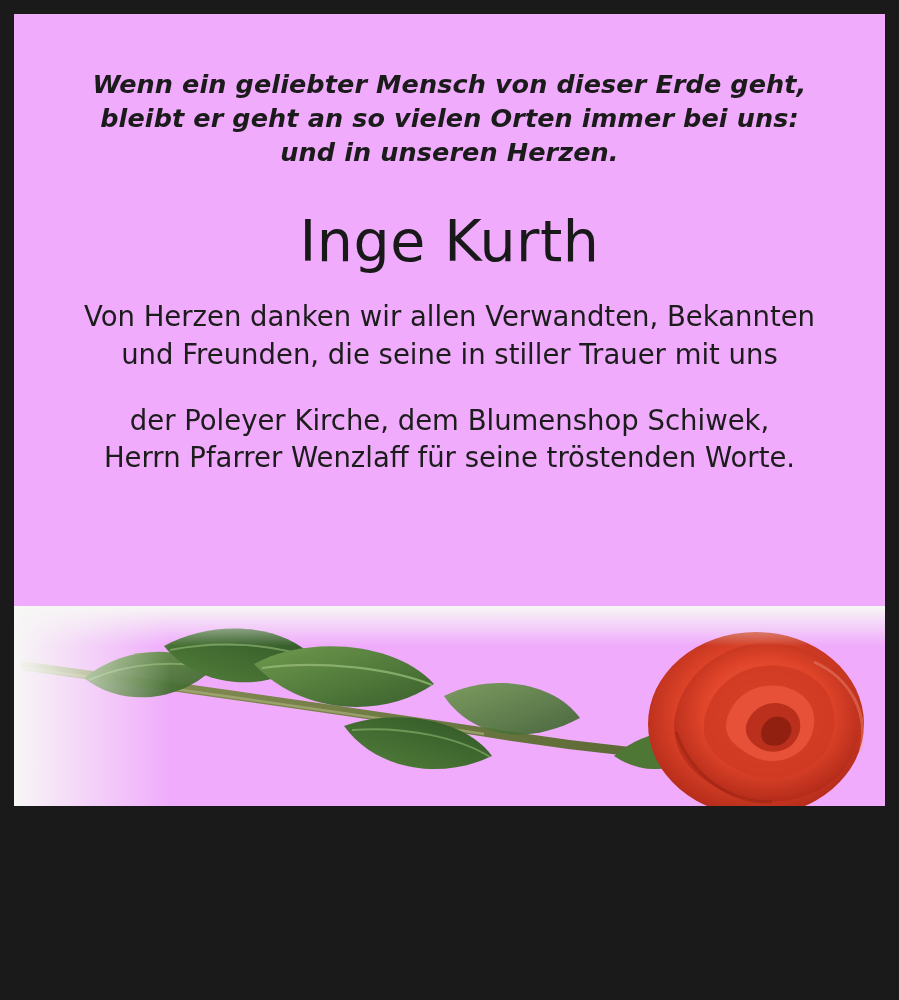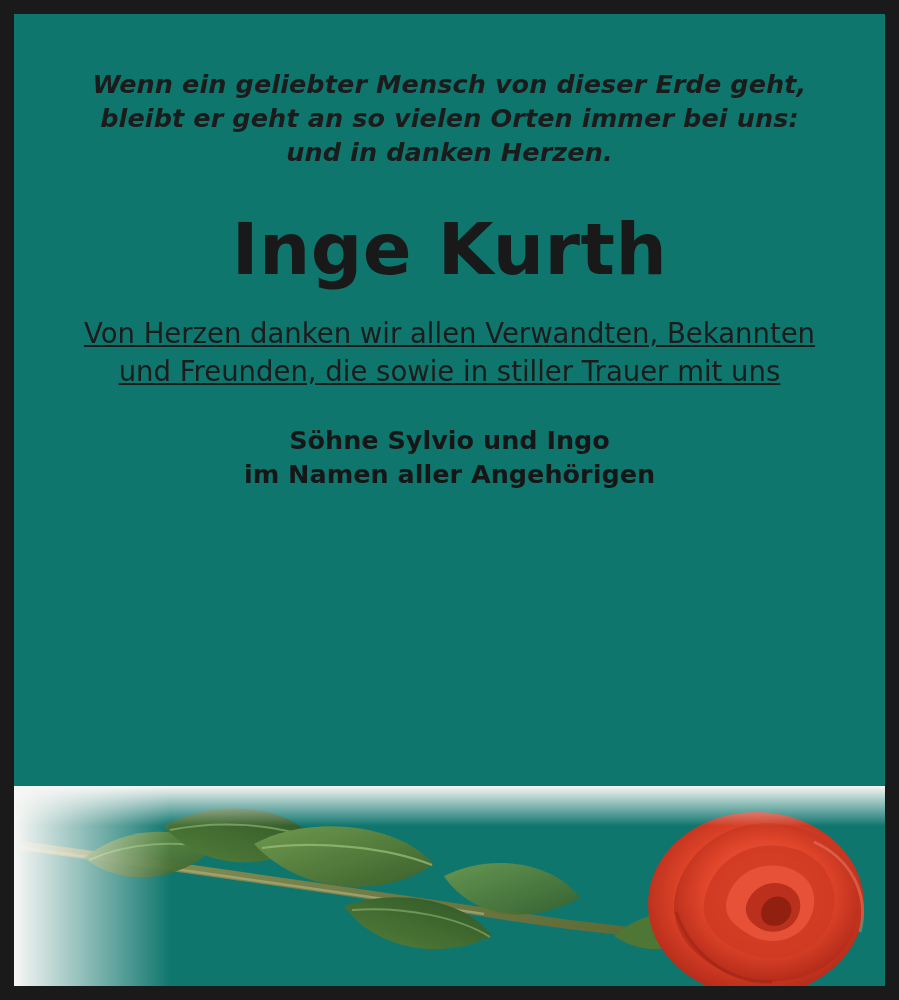--- a/index.html
+++ b/index.html
@@ -14,55 +14,54 @@
     background: #1a1a1a;
     box-sizing: border-box;
     overflow: hidden;
     font-family: "DejaVu Sans", sans-serif;
   }
   .inner {
     position: absolute;
     left: 14px;
     top: 14px;
     width: 871px;
-    height: 972px;
-    background: #0f766e;
+    height: 792px;
+    background: #f0abfc;
     overflow: hidden;
   }
   .content {
     position: relative;
     z-index: 3;
     padding: 40px 44px 0 44px;
     text-align: center;
     color: #1c1c1c;
   }
   .verse {
     font-size: 25.5px;
     font-weight: bold;
     font-style: italic;
     line-height: 1.33;
     letter-spacing: 0.1px;
     color: #1b1b1b;
     margin: 14px 0 0 0;
   }
   .verse .vline { display: block; }
   .name {
-    font-size: 72px;
-    font-weight: 700;
+    font-size: 57px;
+    font-weight: 400;
     letter-spacing: 0.5px;
     line-height: 1.1;
     color: #191919;
     margin: 40px 0 26px 0;
   }
   .para {
     font-size: 27.5px;
     line-height: 1.37;
     color: #1c1c1c;
     margin: 0 0 28px 0;
-    text-decoration: underline;
   }
   .para .line { display: block; }
   .signature {
     font-size: 25.5px;
     font-weight: bold;
     line-height: 1.33;
     color: #161616;
     margin: 34px 0 0 0;
   }
   .signature .line { display: block; }
@@ -93,37 +92,35 @@
 <body>
 
 <div class="page">
   <div class="inner">
 
     <div class="content">
 
       <div class="verse">
         <span class="vline">Wenn ein geliebter Mensch von dieser Erde geht,</span>
         <span class="vline">bleibt er geht an so vielen Orten immer bei uns:</span>
-        <span class="vline">und in danken Herzen.</span>
+        <span class="vline">und in unseren Herzen.</span>
       </div>
 
       <div class="name">Inge Kurth</div>
 
       <div class="para">
         <span class="line">Von Herzen danken wir allen Verwandten, Bekannten</span>
-        <span class="line">und Freunden, die sowie in stiller Trauer mit uns</span>
+        <span class="line">und Freunden, die seine in stiller Trauer mit uns</span>
       </div>
 
       <div class="para">
+        <span class="line">der Poleyer Kirche, dem Blumenshop Schiwek,</span>
+        <span class="line">Herrn Pfarrer Wenzlaff für seine tröstenden Worte.</span>
       </div>
 
-      <div class="signature">
-        <span class="line">Söhne Sylvio und Ingo</span>
-        <span class="line">im Namen aller Angehörigen</span>
-      </div>
 
     </div>
 
     <div class="fade-top"></div>
 
     <div class="rose-wrap">
       <svg viewBox="0 0 871 200" preserveAspectRatio="none" aria-hidden="true">
         <defs>
           <radialGradient id="roseGrad" cx="50%" cy="45%" r="62%">
             <stop offset="0%" stop-color="#f4704f"></stop>

